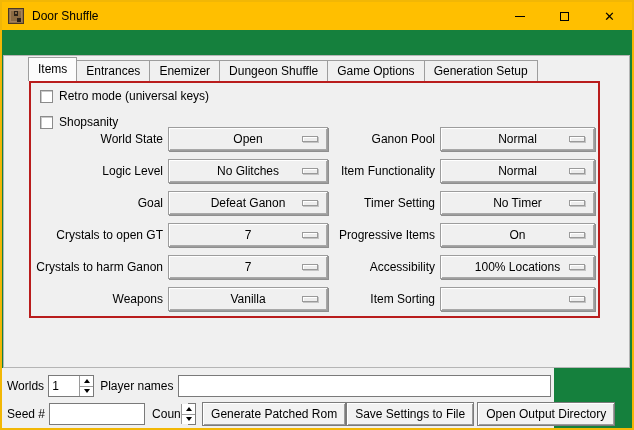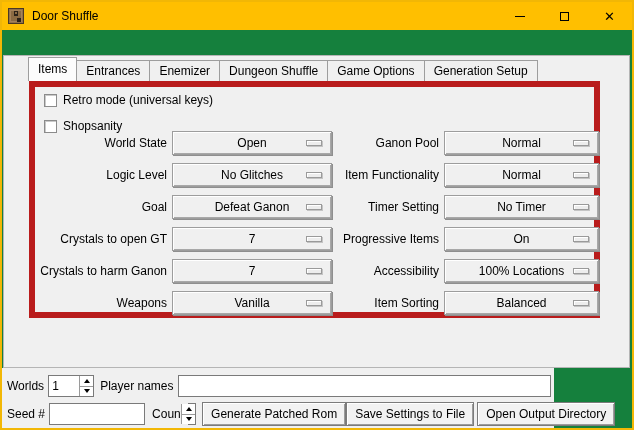--- a/index.html
+++ b/index.html
@@ -37,21 +37,21 @@
     height:24px; line-height:23px; background:#fcfcfc; z-index:3;
   }
 
   .outer-pane{
     position:absolute; left:1px; top:53px; width:627px; height:313px;
     background:#f0f0f0; border:1px solid #b5b5b5; z-index:2;
   }
   .inner-tabs{ position:absolute; left:24px; top:2px; height:23px; z-index:4; }
   .inner-pane{
     position:absolute; left:25px; top:25px; width:571px; height:237px;
-    background:#f0f0f0; border:6px solid #b91c1c; z-index:3;
+    background:#f0f0f0; border:2px solid #b91c1c; z-index:3;
   }
 
   
   .checkrow{ position:absolute; left:9px; display:flex; align-items:center; height:14px; }
   .checkrow.row0{ top:6px; } .checkrow.row1{ top:32px; }
   .checkbox{
     width:13px; height:13px; background:#fff; border:1px solid #8b8b8b;
     box-shadow:inset 1px 1px 0 #c9c9c9; flex:0 0 auto;
   }
   .checklabel{ margin-left:6px; }
@@ -222,21 +222,20 @@
         </div>
 
         <div class="opt-row">
           <div class="opt-label">Weapons</div>
           <div class="opt-btn">
             <span class="opt-value">Vanilla</span>
             <span class="opt-indicator"></span>
           </div>
           <div class="opt-label">Item Sorting</div>
           <div class="opt-btn">
-            <span class="opt-value">Balanced</span>
             <span class="opt-indicator"></span>
           </div>
         </div>
 
       </div>
     </div>
   </div>
 
   <div class="bottom">
 

